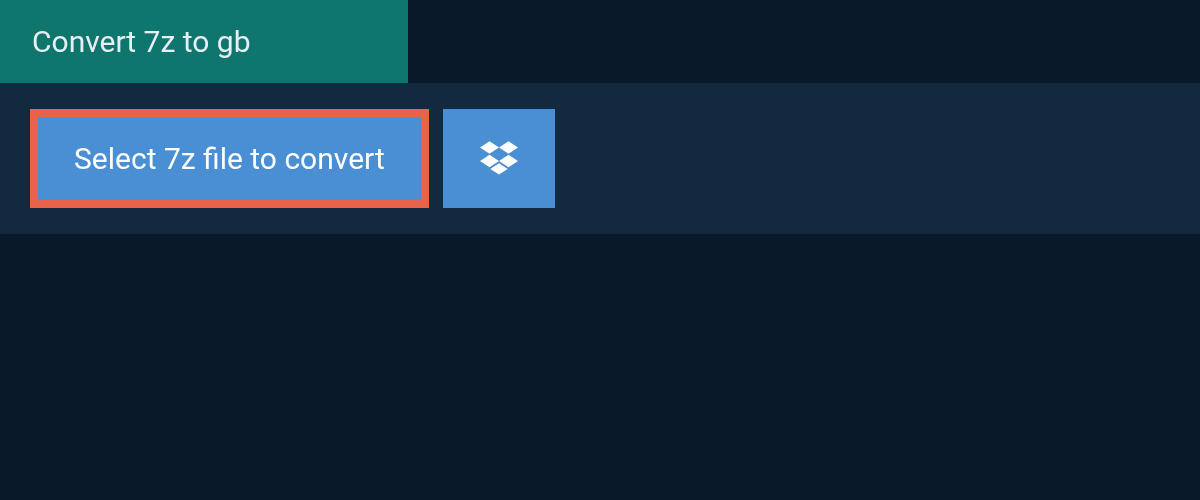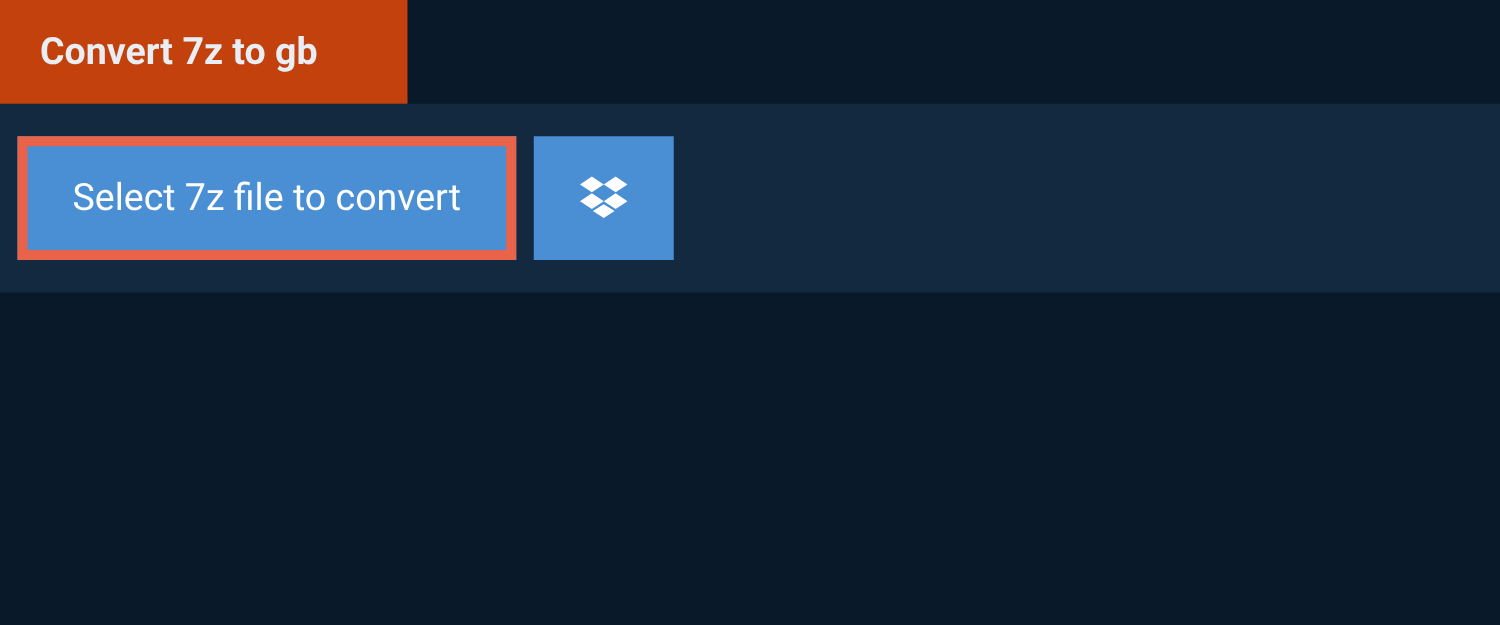--- a/index.html
+++ b/index.html
@@ -8,31 +8,31 @@
       box-sizing: border-box;
     }
     body {
       width: 1200px;
       height: 500px;
       background: #0a1929;
       font-family: -apple-system, BlinkMacSystemFont, "Segoe UI", Roboto, sans-serif;
       overflow: hidden;
     }
     .tab {
-      background: #c2410c;
+      background: #0f766e;
       color: #e8eef3;
       font-size: 30px;
-      font-weight: 700;
+      font-weight: 400;
       padding: 24px 32px;
       display: inline-block;
-      width: 326px;
+      width: 408px;
     }
     .panel {
       background: #12293f;
-      padding: 26px 14px;
+      padding: 26px 30px;
       width: 100%;
     }
     .button-row {
       display: flex;
       gap: 14px;
       align-items: stretch;
     }
     .select-button {
       background: #4a8fd4;
       border: 8px solid #e8634a;

